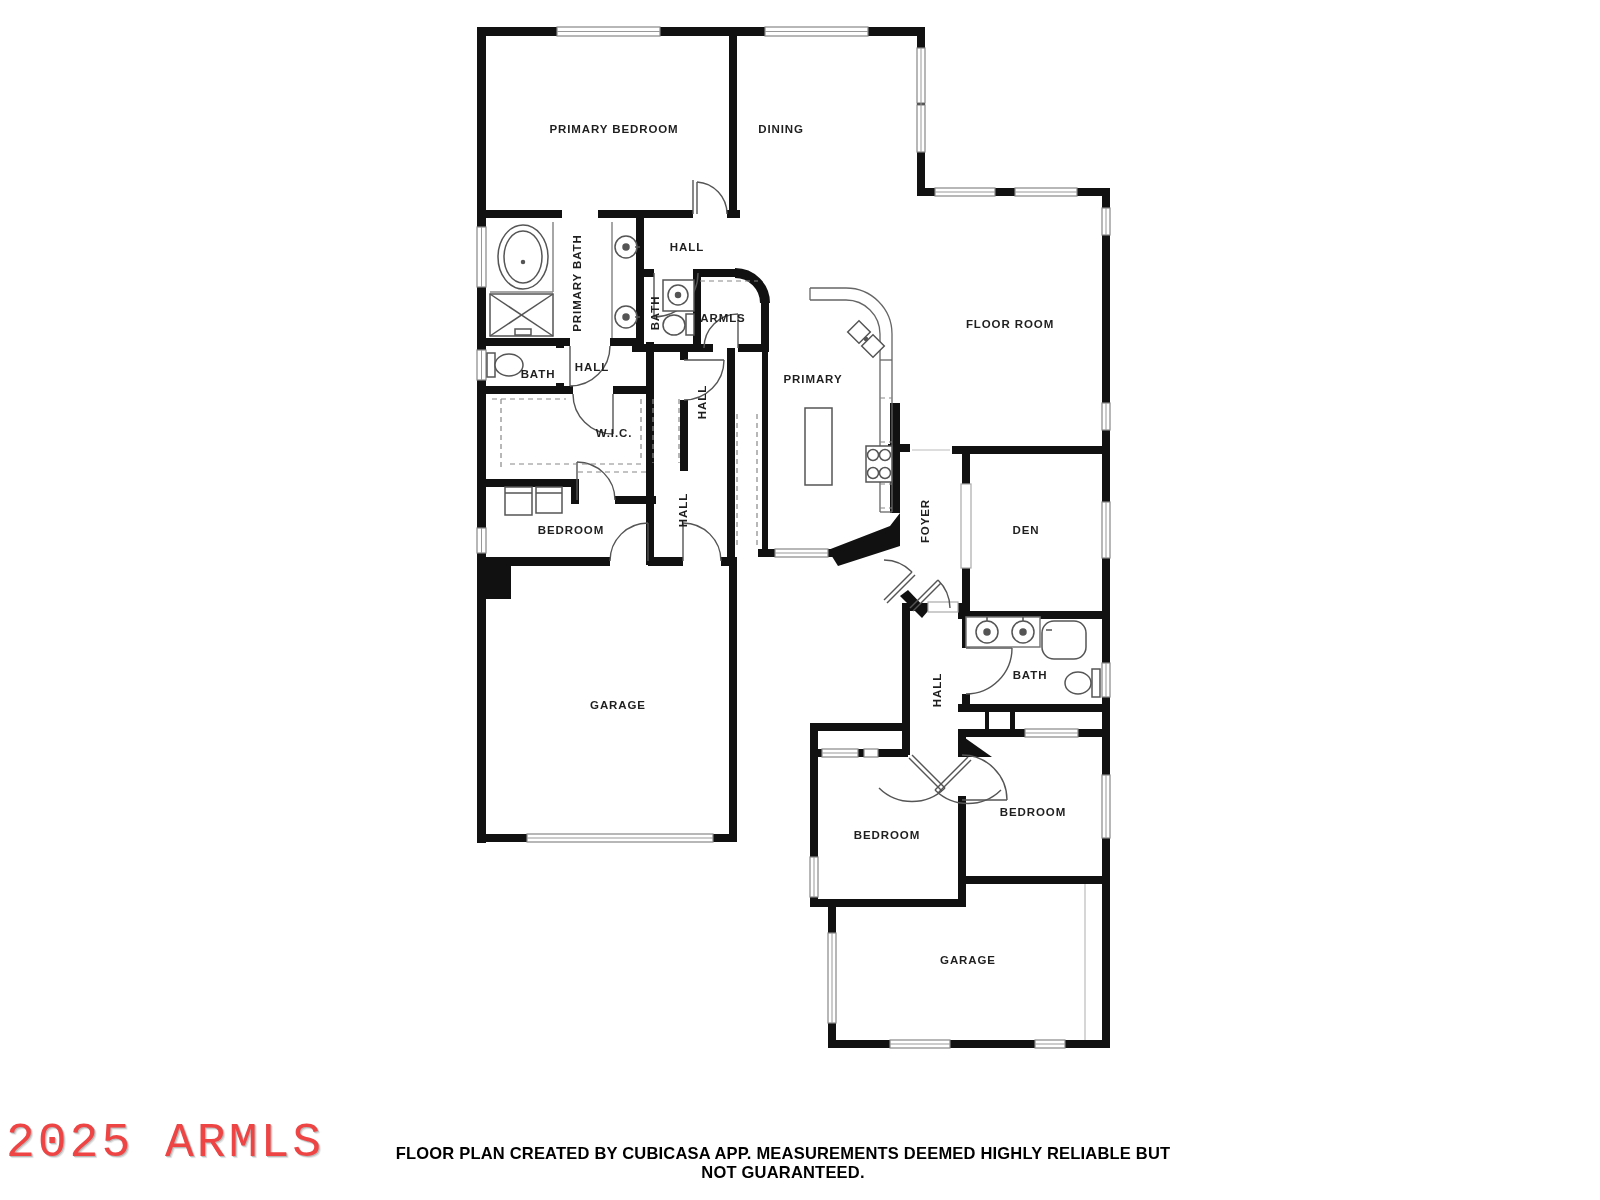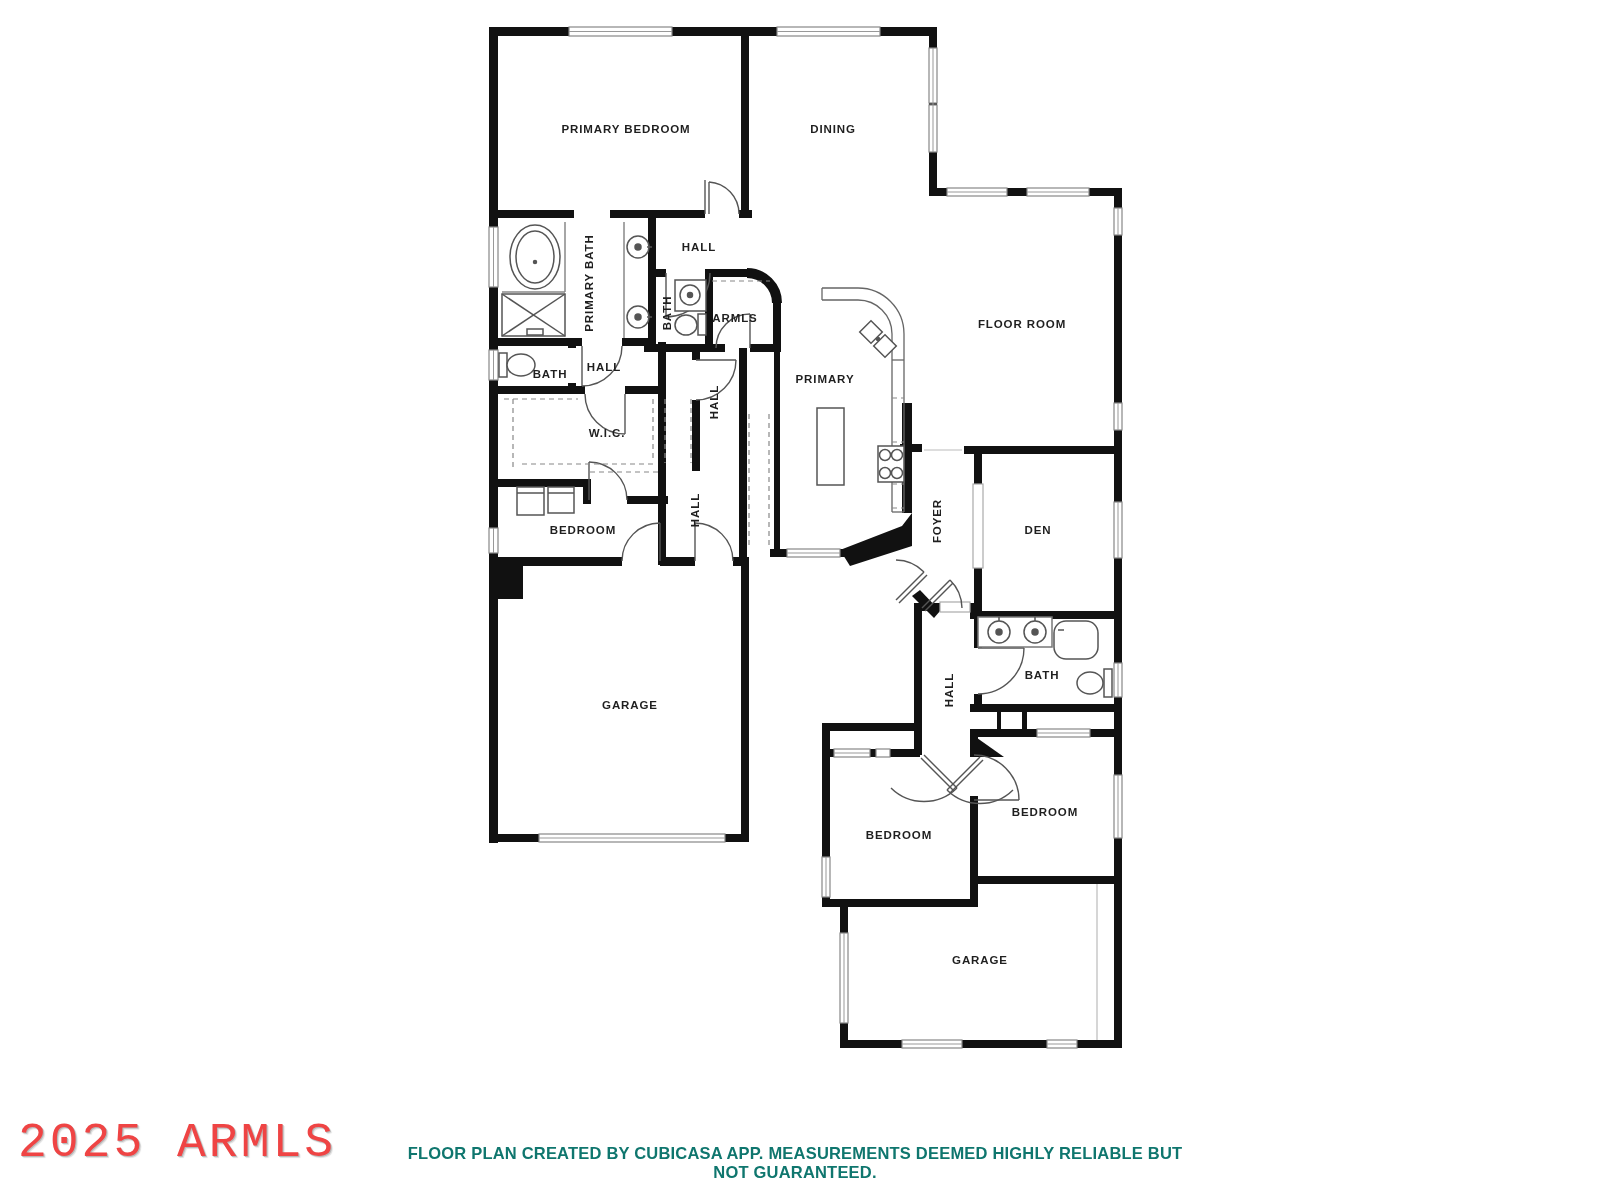--- a/index.html
+++ b/index.html
@@ -1,35 +1,34 @@
 <!DOCTYPE html>
 <html><head>
 <meta charset="utf-8">
 <style>
   html,body{margin:0;padding:0;background:#fff;}
   .stage{
     position:relative;width:1412px;height:1200px;background:#fff;overflow:hidden;
     font-family:"Liberation Sans", sans-serif;
-    margin-left:12px;
   }
   .plan-svg{position:absolute;left:0;top:0;}
   .rlabel{
     position:absolute;font-size:11.5px;letter-spacing:.9px;color:#1f1f1f;
     white-space:nowrap;transform:translate(-50%,-50%);font-weight:600;
   }
   .rlabel.vert{transform:translate(-50%,-50%) rotate(-90deg);}
   .watermark{
     position:absolute;left:6px;top:1116px;font-family:Liberation Mono, monospace;
     font-size:48px;letter-spacing:3px;color:#ef4444;font-weight:400;
     text-shadow:1px 1px 0 #b9b9b9, 2px 2px 1px #dedede;
     user-select:none;
   }
   .disclaimer{
     position:absolute;left:383px;top:1144px;width:800px;text-align:center;
-    font-size:16.5px;font-weight:bold;color:#0f766e;letter-spacing:.2px;
+    font-size:16.5px;font-weight:bold;color:#000000;letter-spacing:.2px;
   }
 </style>
 </head>
 <body>
 
 <div class="stage">
 
   <svg class="plan-svg" width="1600" height="1200" viewBox="0 0 1600 1200">
 
     <g fill="#111" stroke="none">
@@ -308,31 +307,31 @@
       <line x1="700" y1="281" x2="758" y2="281"></line>
       <line x1="880" y1="398" x2="892" y2="398"></line>
       <line x1="880" y1="442" x2="892" y2="442"></line>
       <line x1="880" y1="484" x2="892" y2="484"></line>
       <line x1="880" y1="508" x2="892" y2="508"></line>
       <line x1="1085" y1="884" x2="1085" y2="1040" stroke-dasharray="none" stroke="#bbb"></line>
     </g>
   </svg>
 
   <span class="rlabel" style="left:614px;top:129px">PRIMARY BEDROOM</span>
-  <span class="rlabel" style="left:821px;top:129px">DINING</span>
+  <span class="rlabel" style="left:781px;top:129px">DINING</span>
   <span class="rlabel" style="left:687px;top:247px">HALL</span>
   <span class="rlabel vert" style="left:577px;top:283px">PRIMARY BATH</span>
   <span class="rlabel vert" style="left:655px;top:313px">BATH</span>
   <span class="rlabel" style="left:723px;top:318px">ARMLS</span>
   <span class="rlabel" style="left:1010px;top:324px">FLOOR ROOM</span>
   <span class="rlabel" style="left:538px;top:374px">BATH</span>
   <span class="rlabel" style="left:592px;top:367px">HALL</span>
   <span class="rlabel" style="left:813px;top:379px">PRIMARY</span>
   <span class="rlabel vert" style="left:702px;top:402px">HALL</span>
-  <span class="rlabel" style="left:595px;top:433px">W.I.C.</span>
+  <span class="rlabel" style="left:614px;top:433px">W.I.C.</span>
   <span class="rlabel" style="left:571px;top:530px">BEDROOM</span>
   <span class="rlabel vert" style="left:683px;top:510px">HALL</span>
   <span class="rlabel vert" style="left:925px;top:521px">FOYER</span>
   <span class="rlabel" style="left:1026px;top:530px">DEN</span>
   <span class="rlabel" style="left:1030px;top:675px">BATH</span>
   <span class="rlabel vert" style="left:937px;top:690px">HALL</span>
   <span class="rlabel" style="left:618px;top:705px">GARAGE</span>
   <span class="rlabel" style="left:887px;top:835px">BEDROOM</span>
   <span class="rlabel" style="left:1033px;top:812px">BEDROOM</span>
   <span class="rlabel" style="left:968px;top:960px">GARAGE</span>

